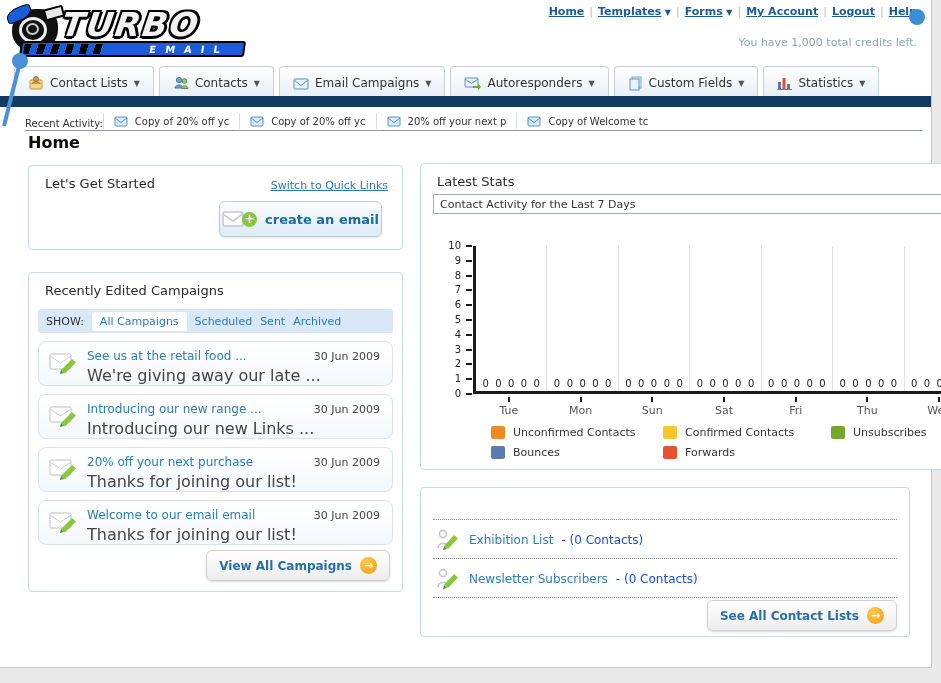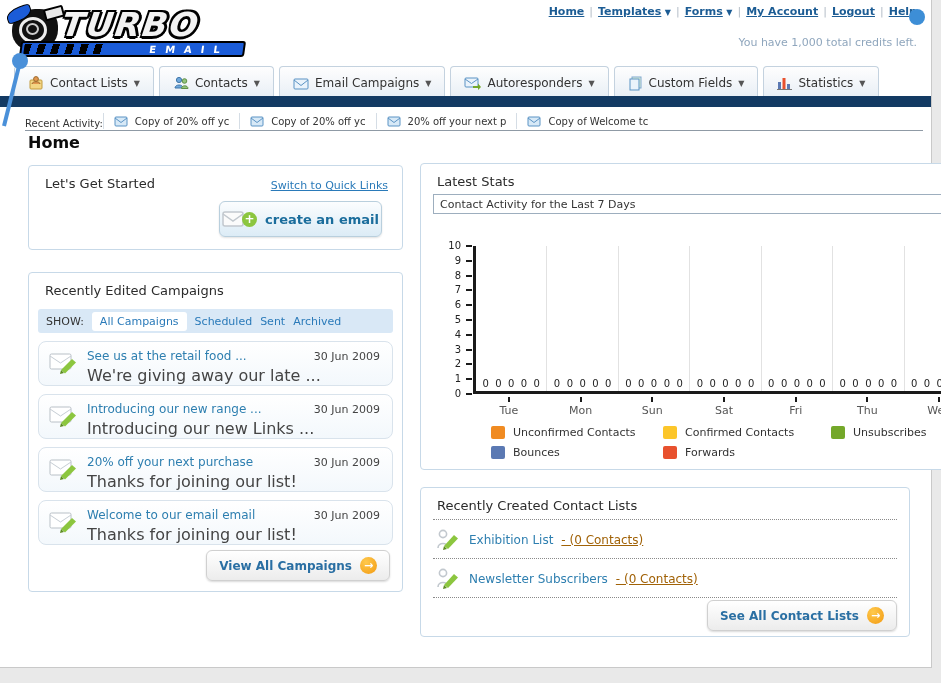--- a/index.html
+++ b/index.html
@@ -96,21 +96,21 @@
   .ytickmark { position:absolute; left:33px; width:6px; height:2px; background:#1a1a1a; }
 
   .legend { position:absolute; left:70px; top:262px; display:grid; grid-template-columns:172px 168px 130px; row-gap:7px; }
   .leg-item { display:flex; align-items:center; gap:8px; font-size:11px; color:#333; }
   .leg-swatch { width:14px; height:13px; border-radius:2px; }
 
   #panel-lists { left:420px; top:487px; width:490px; height:150px; }
   .dotted { position:absolute; left:12px; right:12px; border-top:1px dotted #8a8a8a; }
   .list-item { position:absolute; left:14px; height:26px; display:flex; align-items:center; gap:8px; font-size:12px; }
   .list-link { color:#2e7fb0; cursor:pointer; }
-  .list-suffix { color:#a16207;text-decoration:underline; }
+  .list-suffix { color:#1d4ed8; }
   #btn-see-lists { right:12px; top:112px; }
 
   svg { display:block; }
 </style>
 </head>
 <body>
 
 <div id="page">
 
   <div class="logo">
@@ -415,21 +415,20 @@
           <span>Bounces</span>
         </div>
         <div class="leg-item">
           <span class="leg-swatch" style="background: rgb(232, 81, 46);"></span>
           <span>Forwards</span>
         </div>
       </div>
   </div>
 
   <div class="panel" id="panel-lists">
-    <div class="panel-title">Recently Created Contact Lists</div>
     <div class="dotted" style="top:31px"></div>
     <div class="list-item" style="top:39px">
       <svg width="26" height="26">
           <circle cx="8" cy="7" r="3.6" fill="none" stroke="#c2c8ce" stroke-width="1.6"></circle>
           <path d="M3,21 c0-6 10-6 10,0" fill="none" stroke="#c2c8ce" stroke-width="1.6"></path>
           <path d="M9,19 L19,8 L23,11.5 L13,22 Z" fill="#8cc63f"></path>
           <path d="M9,19 L8,23 L12,22 Z" fill="#5d8c22"></path>
         </svg>
       <span class="list-link">Exhibition List</span>
       <span class="list-suffix"> - (0 Contacts)</span>

